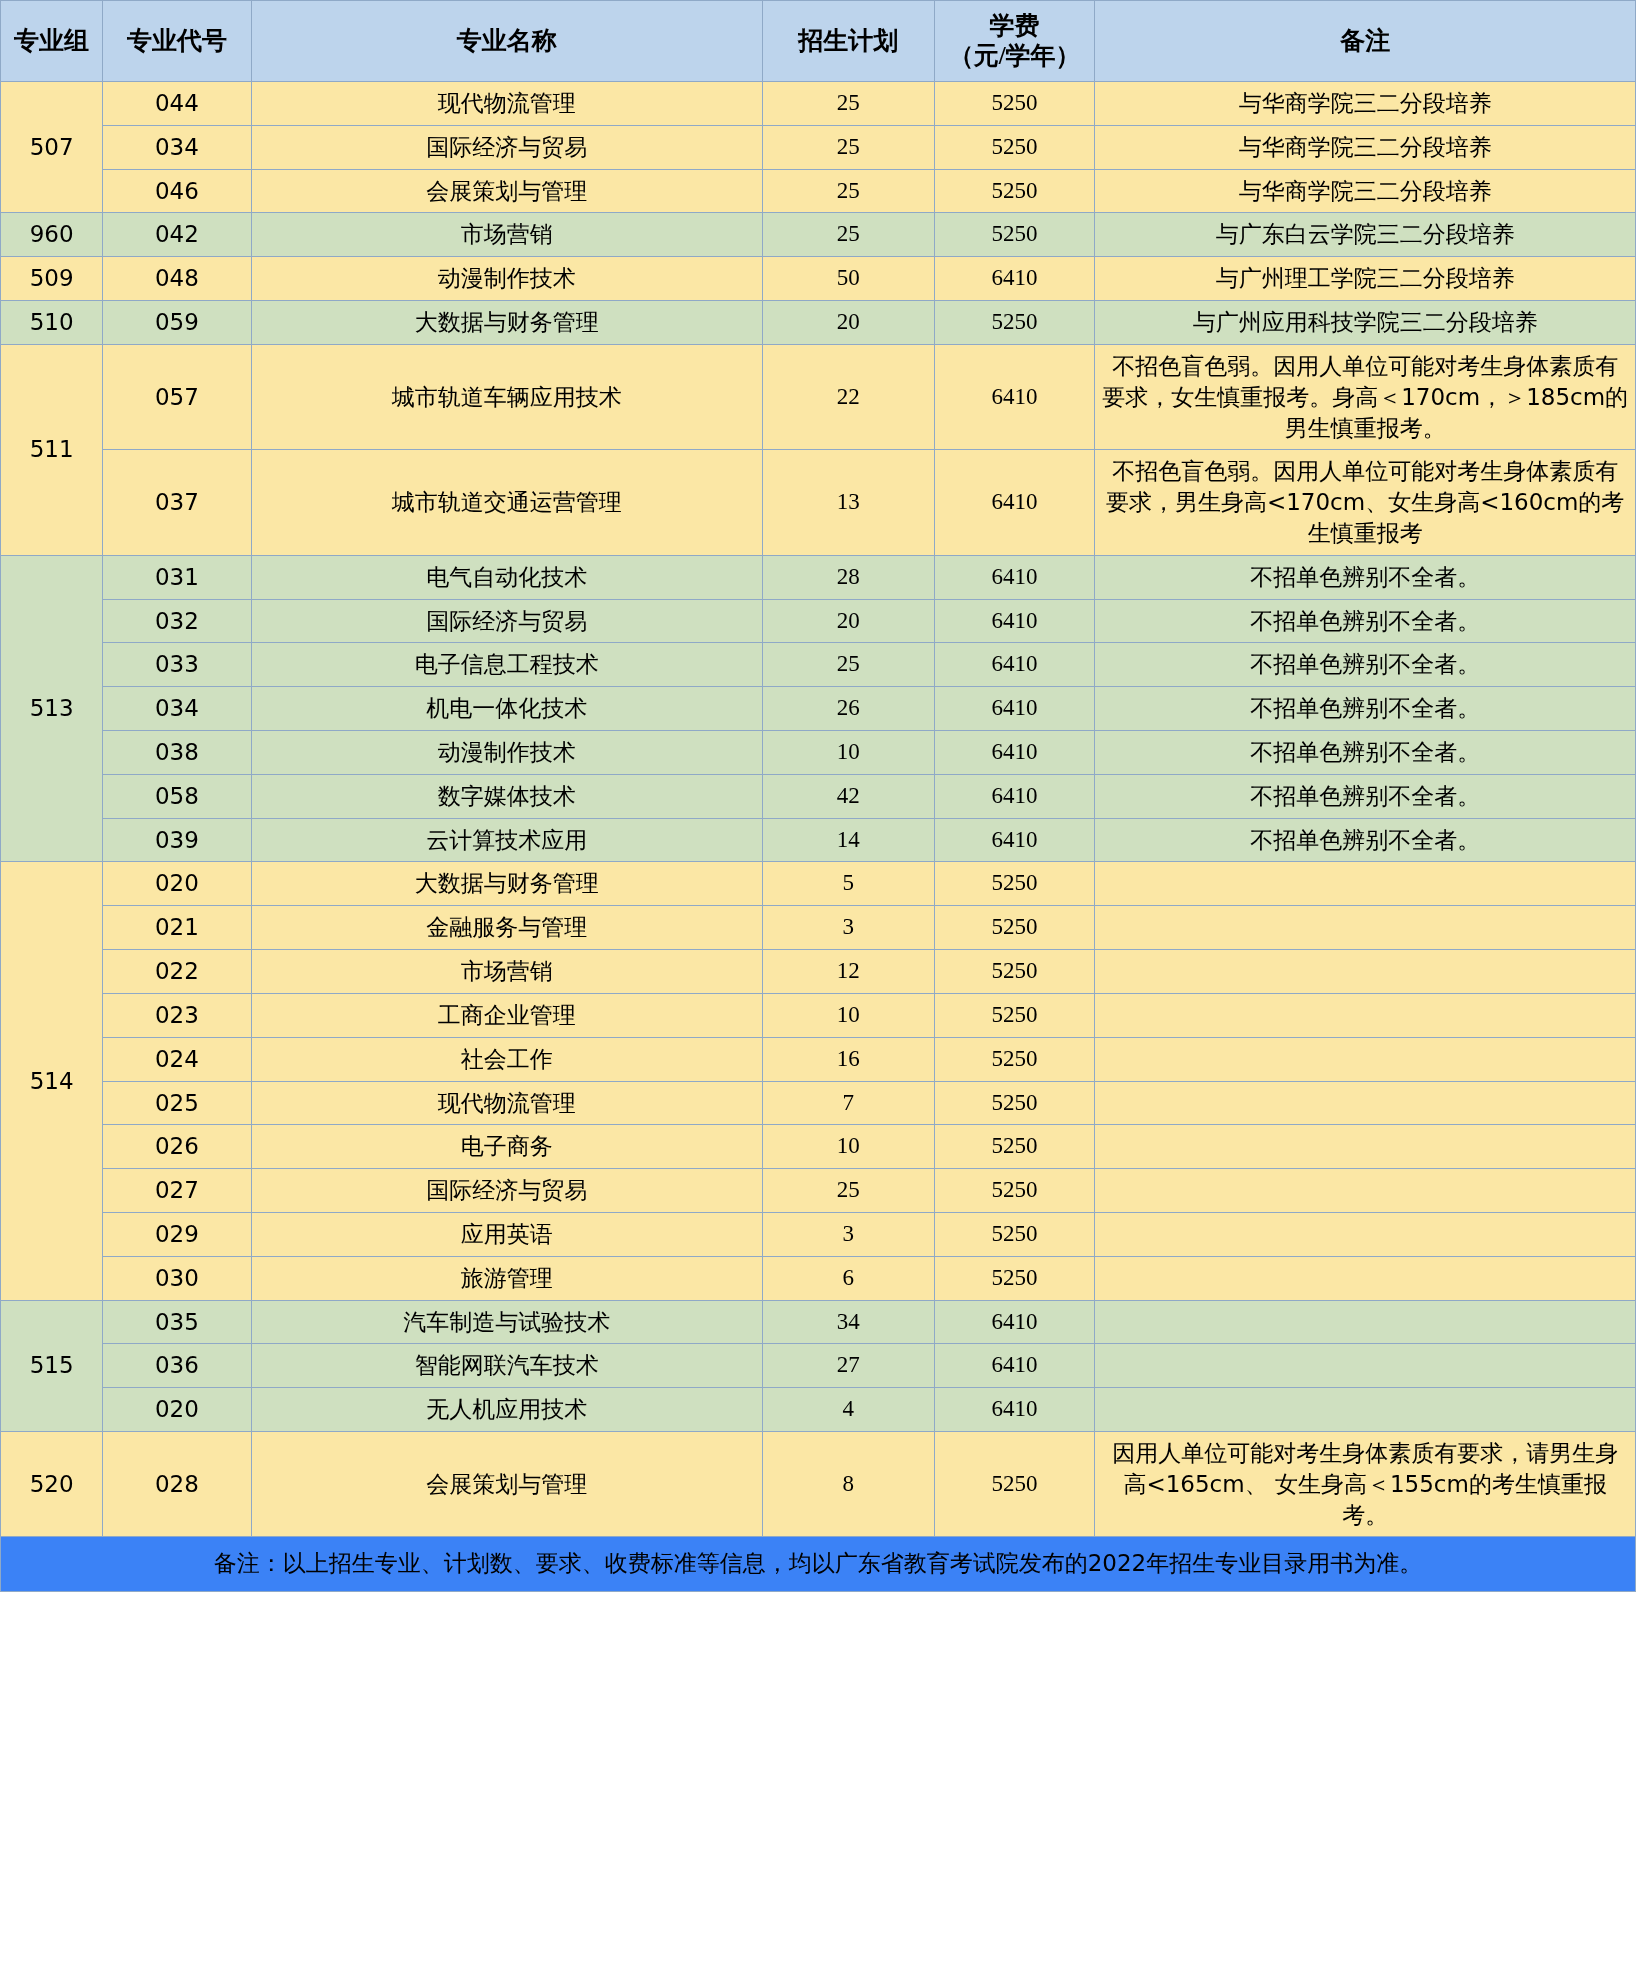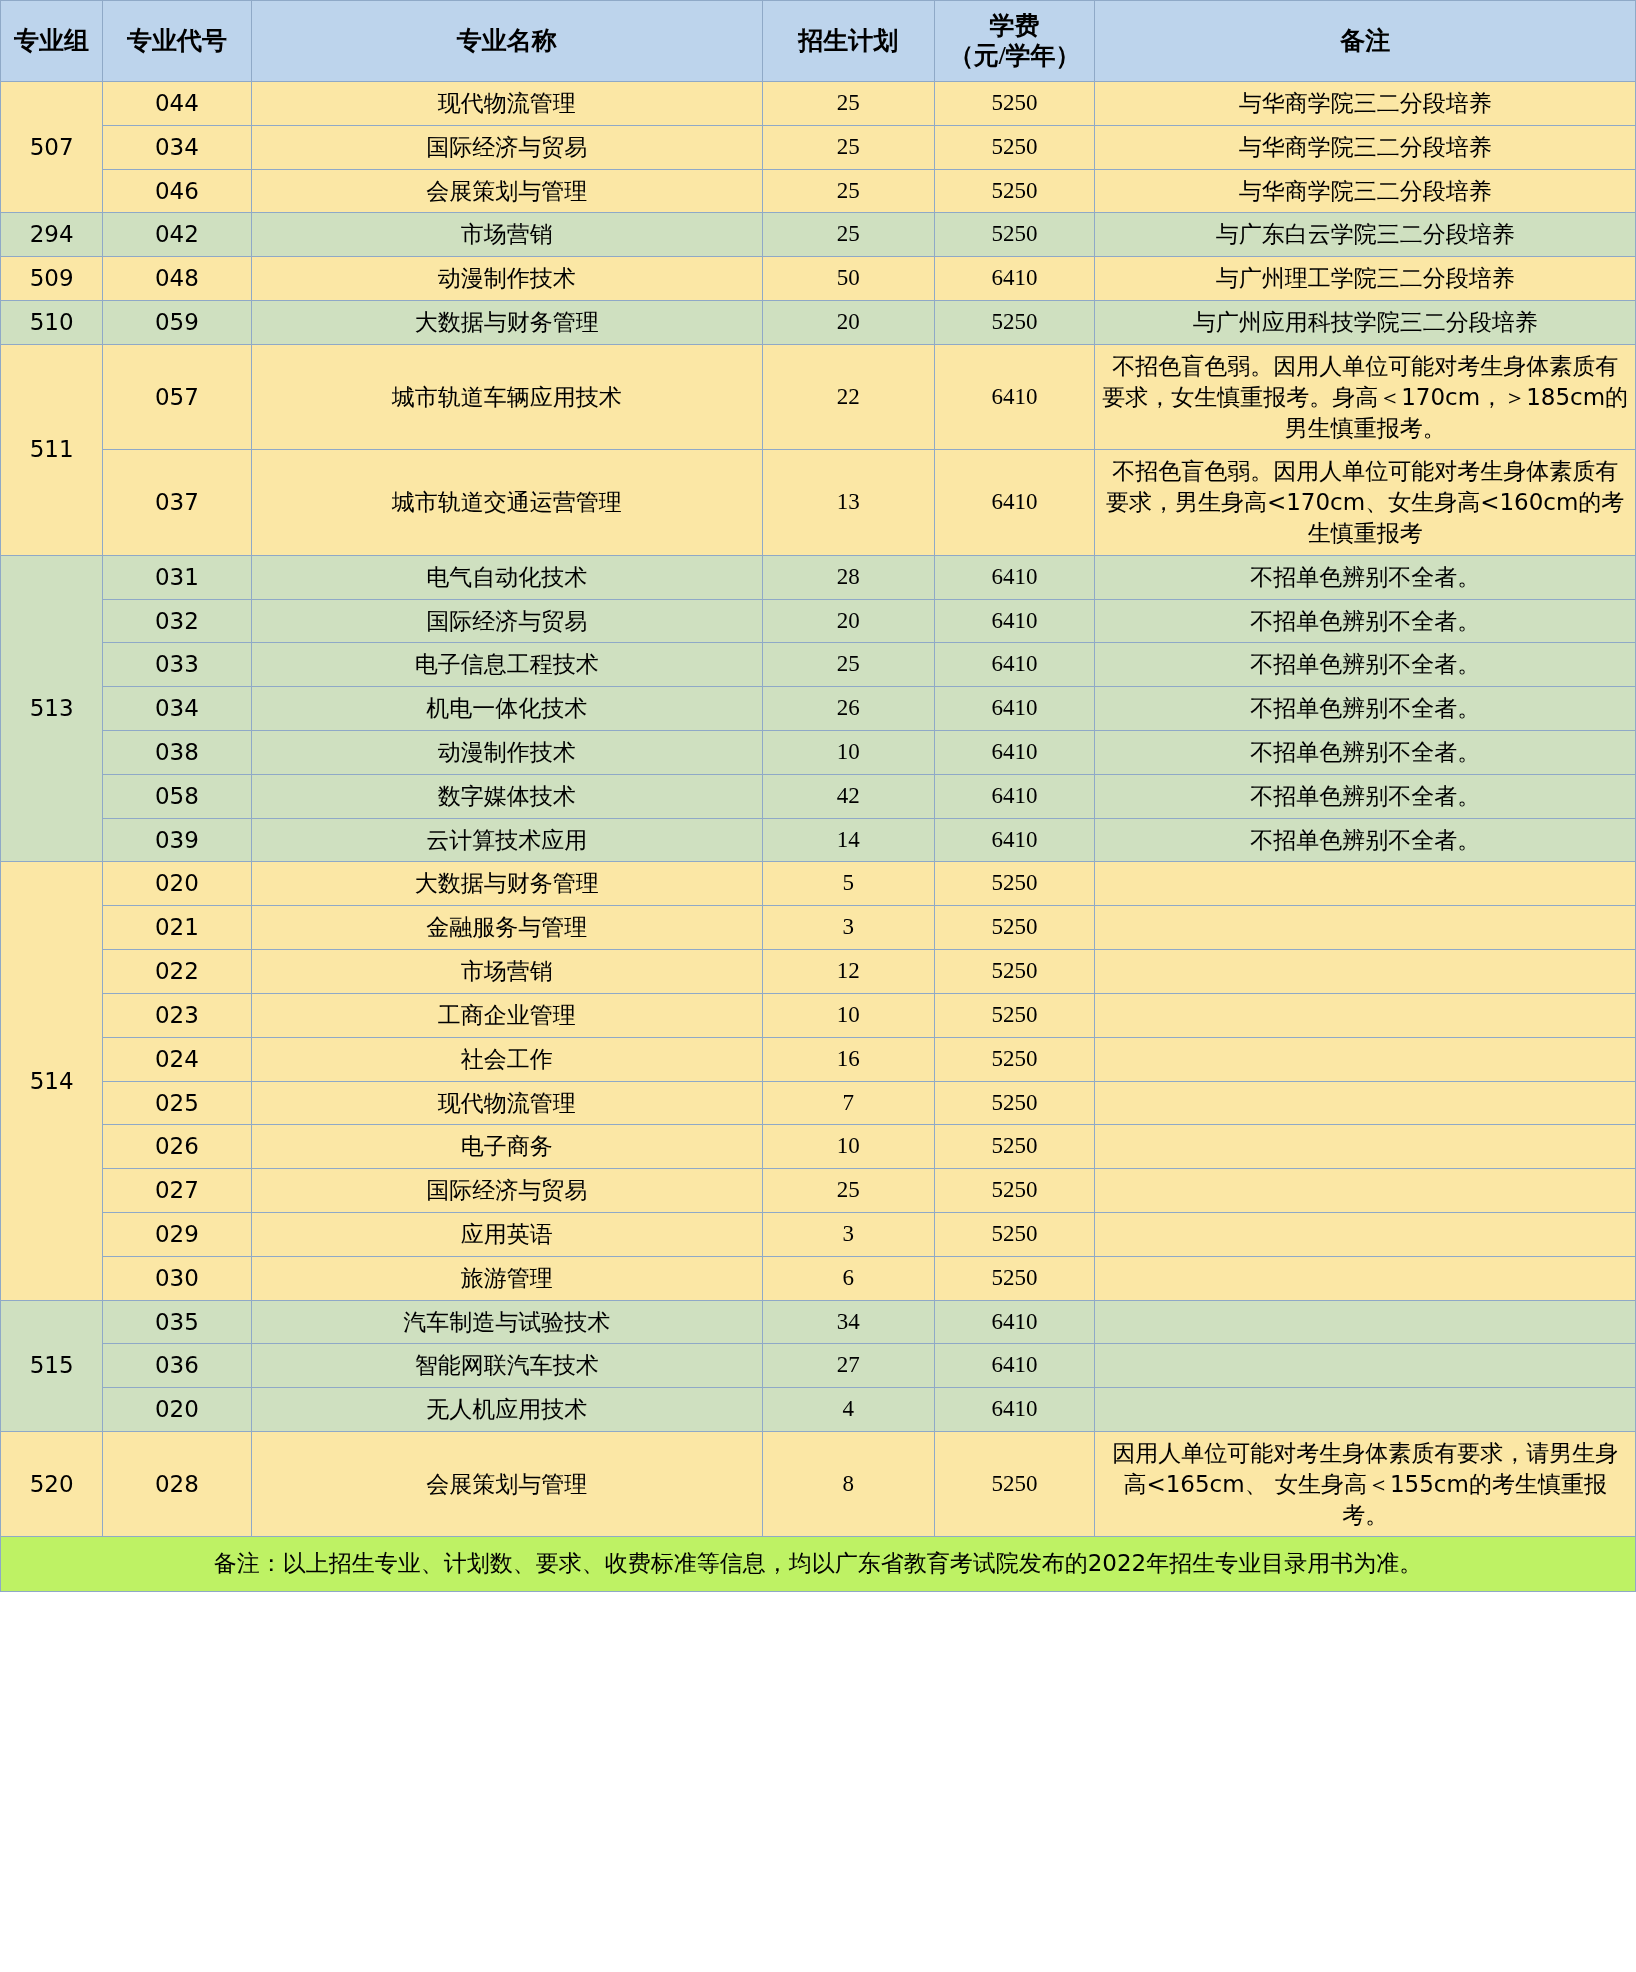--- a/index.html
+++ b/index.html
@@ -58,21 +58,21 @@
     font-size: 22px;
     line-height: 1.3;
     text-align: center;
     padding: 6px 10px;
   }
   .footer-note {
     width: 1636px;
     box-sizing: border-box;
     border: 1px solid #8fa9c7;
     border-top: none;
-    background: #bef264;
+    background: #3b82f6;
     text-align: center;
     font-size: 23px;
     padding: 11px 8px 12px;
     font-family: "Liberation Serif", "DejaVu Serif", serif;
   }
   .cjk {
     font-family: "DejaVu Sans", "Liberation Sans", sans-serif;
   }
 </style>
 </head>
@@ -118,21 +118,21 @@
           <td class="note cjk">与华商学院三二分段培养</td>
         </tr>
         <tr class="y">
           <td class="cjk">046</td>
           <td class="cjk">会展策划与管理</td>
           <td>25</td>
           <td>5250</td>
           <td class="note cjk">与华商学院三二分段培养</td>
         </tr>
         <tr class="g">
-          <td class="grp cjk" rowspan="1">294</td>
+          <td class="grp cjk" rowspan="1">960</td>
           <td class="cjk">042</td>
           <td class="cjk">市场营销</td>
           <td>25</td>
           <td>5250</td>
           <td class="note cjk">与广东白云学院三二分段培养</td>
         </tr>
         <tr class="y">
           <td class="grp cjk" rowspan="1">509</td>
           <td class="cjk">048</td>
           <td class="cjk">动漫制作技术</td>

